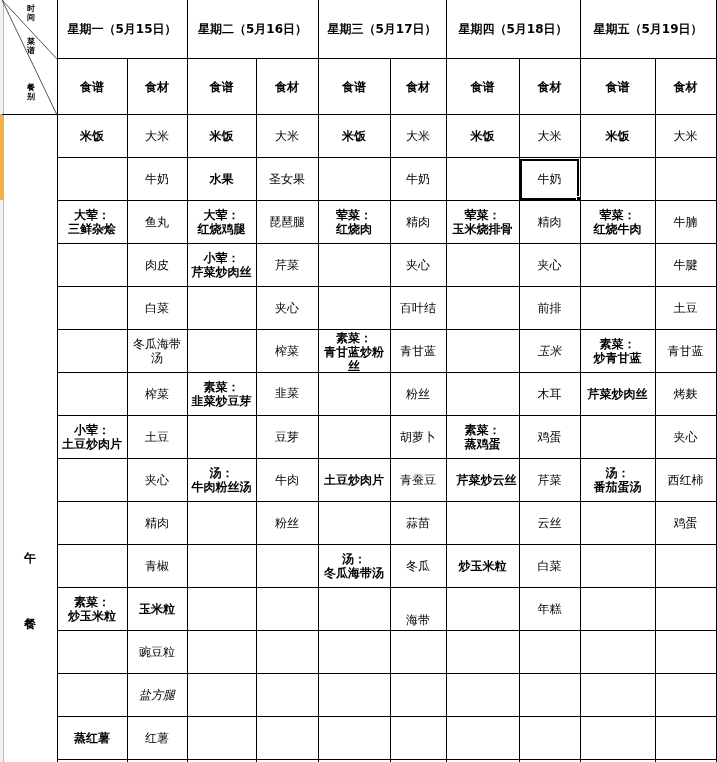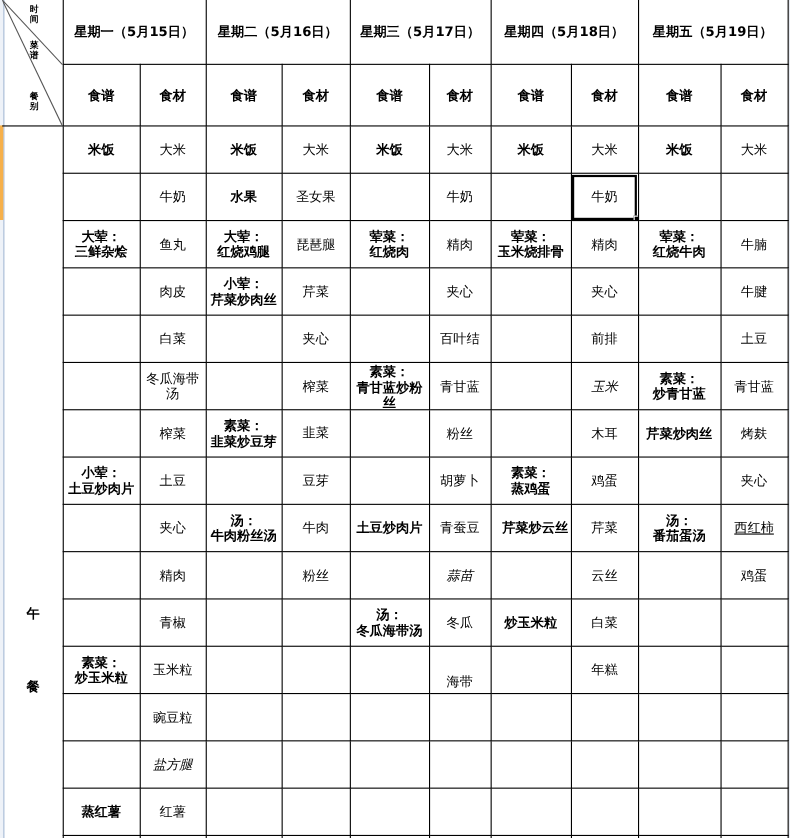--- a/index.html
+++ b/index.html
@@ -373,41 +373,41 @@
             <span class="clip" style="white-space: pre-line; text-align: right;">芹菜炒云丝</span>
           </td>
           <td class="ing">
             <span class="clip" style="white-space: pre-line;">芹菜</span>
           </td>
           <td class="dish">
             <span class="clip" style="white-space: pre-line;">汤：
 番茄蛋汤</span>
           </td>
           <td class="ing">
-            <span class="clip" style="white-space: pre-line; text-decoration: underline;">西红柿</span>
+            <span class="clip" style="white-space: pre-line;">西红柿</span>
           </td>
         </tr>
         <tr style="height: 43px;">
           <td class="dish">
             <span class="clip" style="white-space: pre-line;"></span>
           </td>
           <td class="ing">
             <span class="clip" style="white-space: pre-line;">精肉</span>
           </td>
           <td class="dish">
             <span class="clip" style="white-space: pre-line;"></span>
           </td>
           <td class="ing">
             <span class="clip" style="white-space: pre-line;">粉丝</span>
           </td>
           <td class="dish">
             <span class="clip" style="white-space: pre-line;"></span>
           </td>
           <td class="ing">
-            <span class="clip" style="white-space: pre-line; font-style: italic;">蒜苗</span>
+            <span class="clip" style="white-space: pre-line;">蒜苗</span>
           </td>
           <td class="dish">
             <span class="clip" style="white-space: pre-line;"></span>
           </td>
           <td class="ing">
             <span class="clip" style="white-space: pre-line;">云丝</span>
           </td>
           <td class="dish">
             <span class="clip" style="white-space: pre-line;"></span>
           </td>
@@ -447,21 +447,21 @@
           <td class="ing">
             <span class="clip" style="white-space: pre-line;"></span>
           </td>
         </tr>
         <tr style="height: 43px;">
           <td class="dish">
             <span class="clip" style="white-space: pre-line;">素菜：
 炒玉米粒</span>
           </td>
           <td class="ing">
-            <span class="clip" style="white-space: pre-line;">玉米粒</span>
+            <span class="clip" style="white-space: pre-line; font-weight: bold;">玉米粒</span>
           </td>
           <td class="dish">
             <span class="clip" style="white-space: pre-line;"></span>
           </td>
           <td class="ing">
             <span class="clip" style="white-space: pre-line;"></span>
           </td>
           <td class="dish">
             <span class="clip" style="white-space: pre-line;"></span>
           </td>

